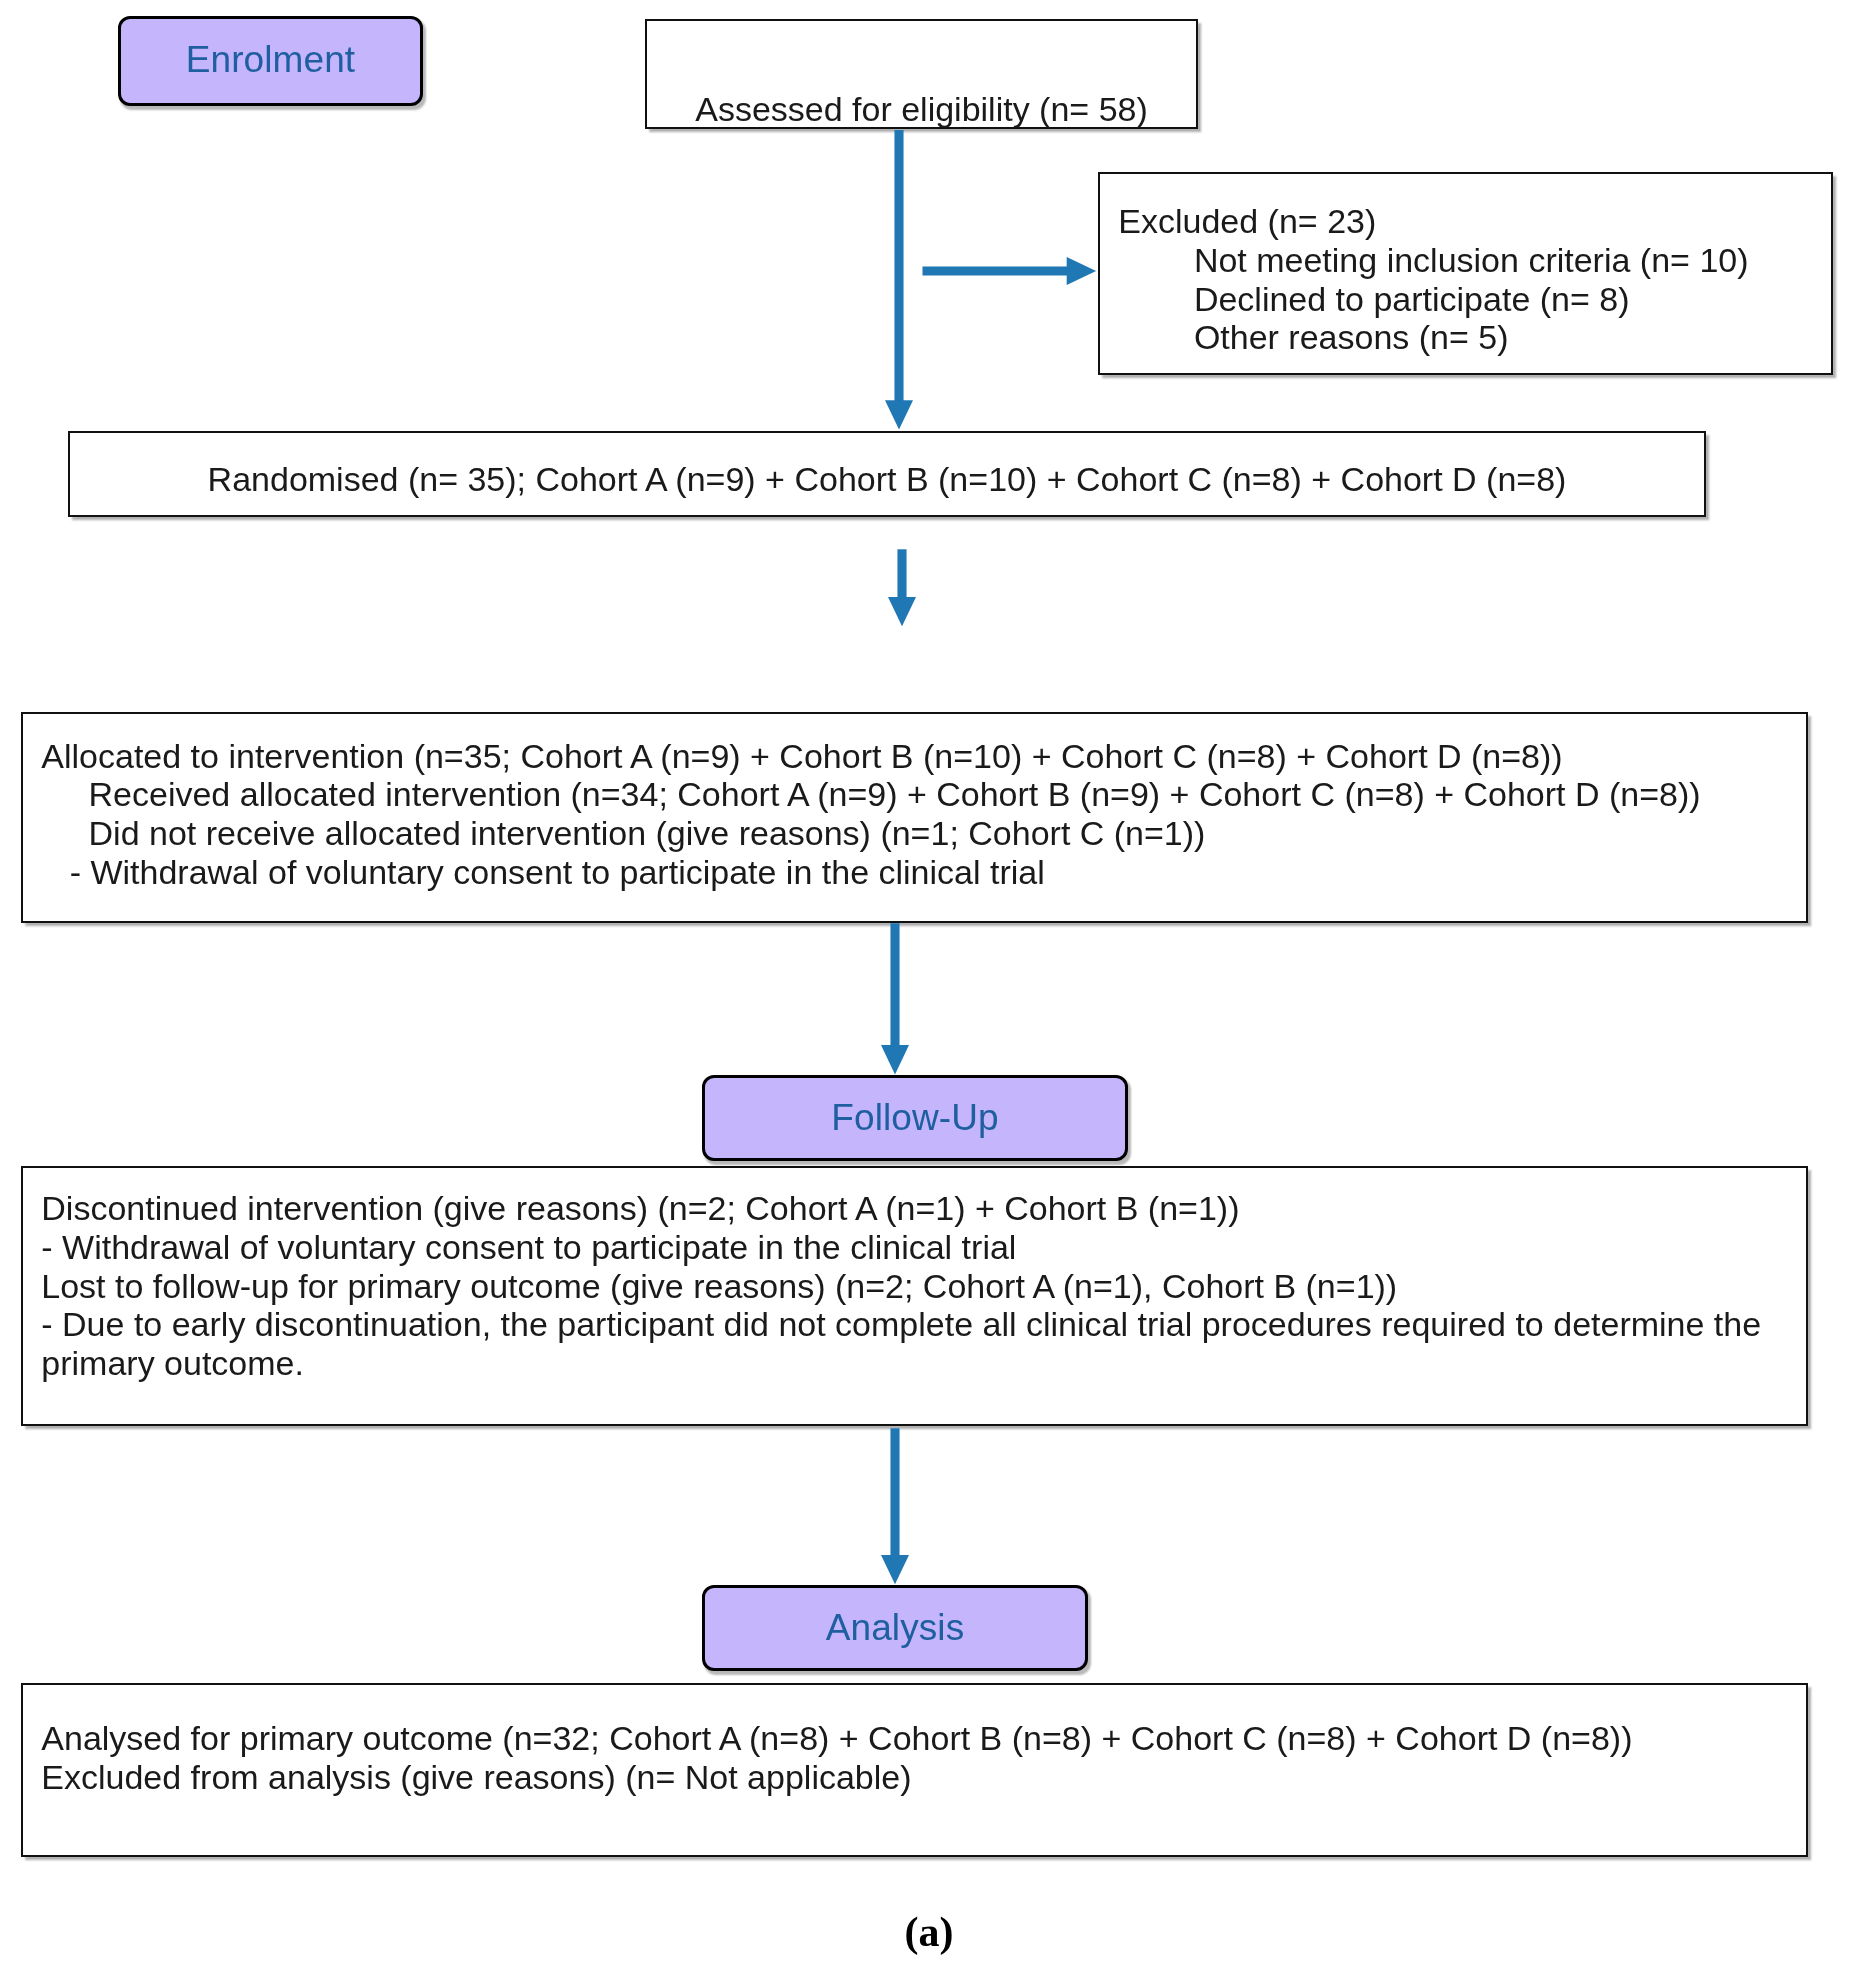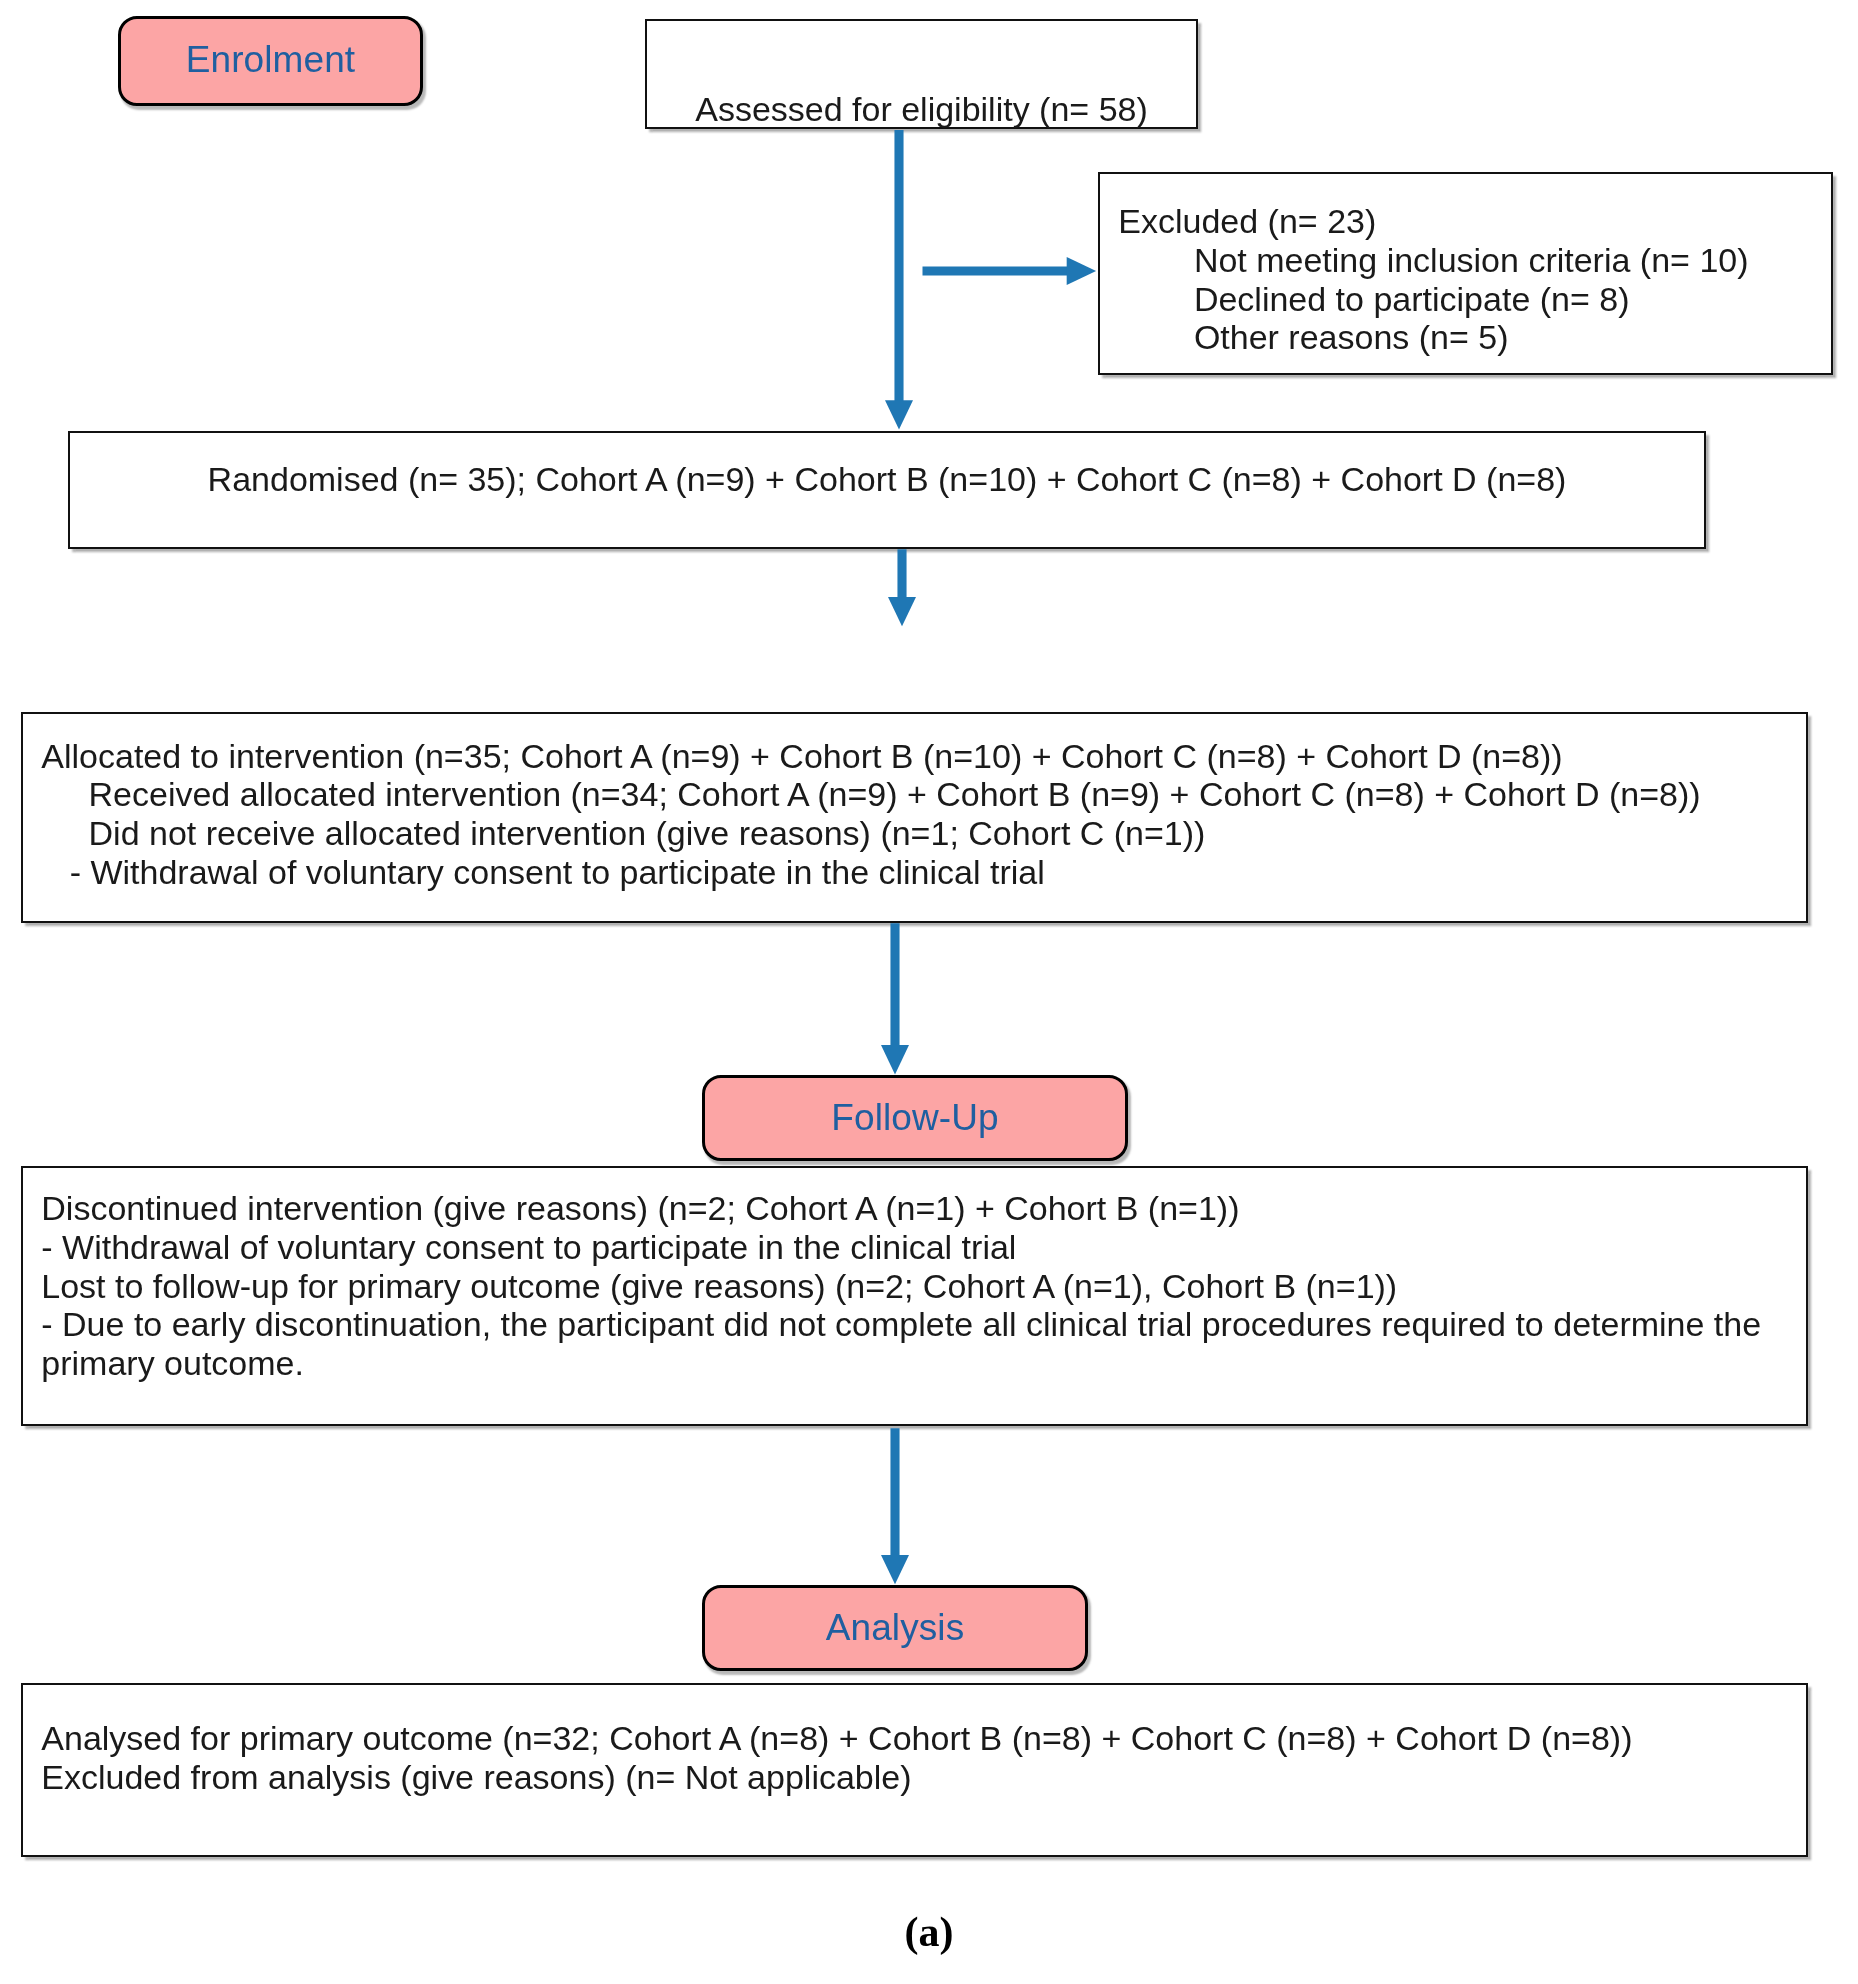--- a/index.html
+++ b/index.html
@@ -15,23 +15,23 @@
     position: relative;
     width: 1858px;
     height: 1985px;
     background: #ffffff;
     overflow: hidden;
   }
 
   
   .stage-pill {
     position: absolute;
-    background: #fca5a5;
+    background: #c4b5fd;
     border: 3.5px solid #000000;
-    border-radius: 19px;
+    border-radius: 12px;
     box-shadow: 2.8px 3.5px 2.1px rgba(0,0,0,0.28);
     display: flex;
     align-items: center;
     justify-content: center;
     box-sizing: border-box;
   }
   .stage-pill .pill-label {
     color: #1F5FA0;
     font-size: 37px;
     line-height: 1.1;
@@ -107,21 +107,21 @@
     </svg>
   </div>
 
   <div class="flow-box" style="left:1098px; top:172px; width:735px; height:203px;">
     <div class="box-text" style="top:28px;">Excluded (n= 23)
         Not meeting inclusion criteria (n= 10)
         Declined to participate (n= 8)
         Other reasons (n= 5)</div>
   </div>
 
-  <div class="flow-box center-text" style="left:68px; top:431px; width:1638px; height:118px;">
+  <div class="flow-box center-text" style="left:68px; top:431px; width:1638px; height:86px;">
     <div class="box-text" style="top:27px;">Randomised (n= 35); Cohort A (n=9) + Cohort B (n=10) + Cohort C (n=8) + Cohort D (n=8)</div>
   </div>
 
   <div class="conn" style="left:881px; top:549px; width:42px; height:79px;">
     <svg width="42" height="79" viewBox="0 0 60 112" xmlns="http://www.w3.org/2000/svg">
       <line x1="30" y1="0" x2="30" y2="80" stroke="#1F77B4" stroke-width="13"></line>
       <polygon points="30,110 10,68 50,68" fill="#1F77B4"></polygon>
     </svg>
   </div>
 

